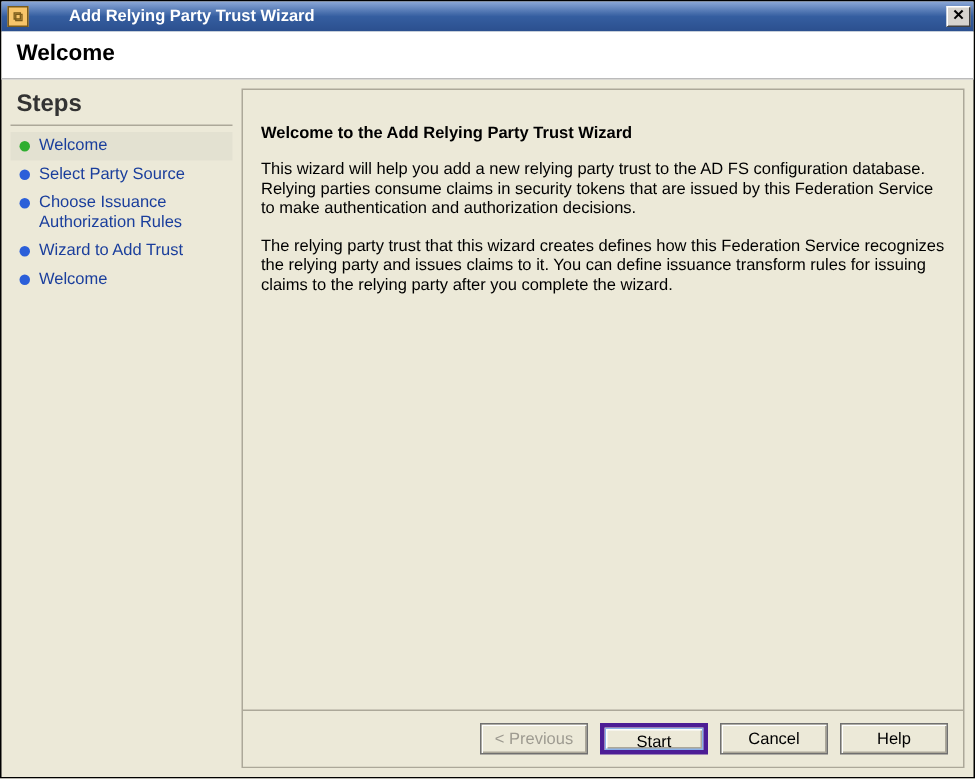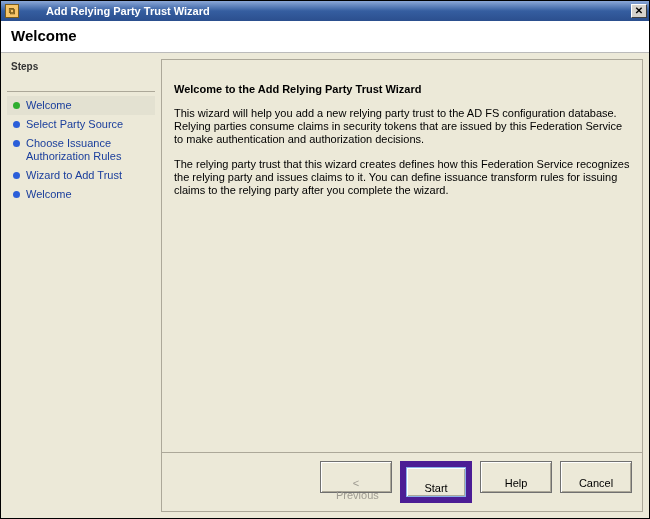--- a/index.html
+++ b/index.html
@@ -82,22 +82,22 @@
     min-height: 0;
   }
   .steps-panel {
     width: 148px;
     display: flex;
     flex-direction: column;
     background: #ece9d8;
   }
   .steps-header {
     font-weight: bold;
-    font-size: 10px;
-    padding: 2px 4px 19px 4px;
+    font-size: 16px;
+    padding: 2px 4px 4px 4px;
     border-bottom: 1px solid #aca899;
     color: #333;
   }
   .steps-list {
     list-style: none;
     margin: 4px 0 0 0;
     padding: 0;
   }
   .steps-list li {
     display: flex;
@@ -159,28 +159,28 @@
   }
   .button-bar button {
     width: 72px;
     height: 21px;
     font-family: Tahoma, Arial, sans-serif;
     font-size: 11px;
     background: #ece9d8;
     border: 1px solid #707070;
     box-shadow: inset 1px 1px 0 #fff, inset -1px -1px 0 #aca899;
     cursor: pointer;
-    padding: 15px;
+    padding: 4px;
   }
   .button-bar button:disabled {
     color: #9e9b91;
     cursor: default;
   }
   .button-bar button.default-btn {
-    border: 6px solid #4c1d95;
+    border: 3px solid #4c1d95;
     box-shadow: inset 0 0 0 1px #8ab1e8, inset 1px 1px 0 1px #fff, inset -1px -1px 0 1px #aca899;
   }
 </style>
 </head>
 <body>
 
 <div class="window">
 
   <div class="titlebar">
     <span class="title-icon">⧉</span>
@@ -222,19 +222,19 @@
 
     <div class="content-panel">
       <div class="content-body">
         <h2>Welcome to the Add Relying Party Trust Wizard</h2>
         <p>This wizard will help you add a new relying party trust to the AD FS configuration database.  Relying parties consume claims in security tokens that are issued by this Federation Service to make authentication and authorization decisions.</p>
         <p>The relying party trust that this wizard creates defines how this Federation Service recognizes the relying party and issues claims to it. You can define issuance transform rules for issuing claims to the relying party after you complete the wizard.</p>
       </div>
       <div class="button-bar">
         <button disabled="">&lt; Previous</button>
         <button class="default-btn">Start</button>
+        <button>Cancel</button>
         <button>Help</button>
-        <button>Cancel</button>
       </div>
     </div>
 
   </div>
 </div>
 
 </body></html>

